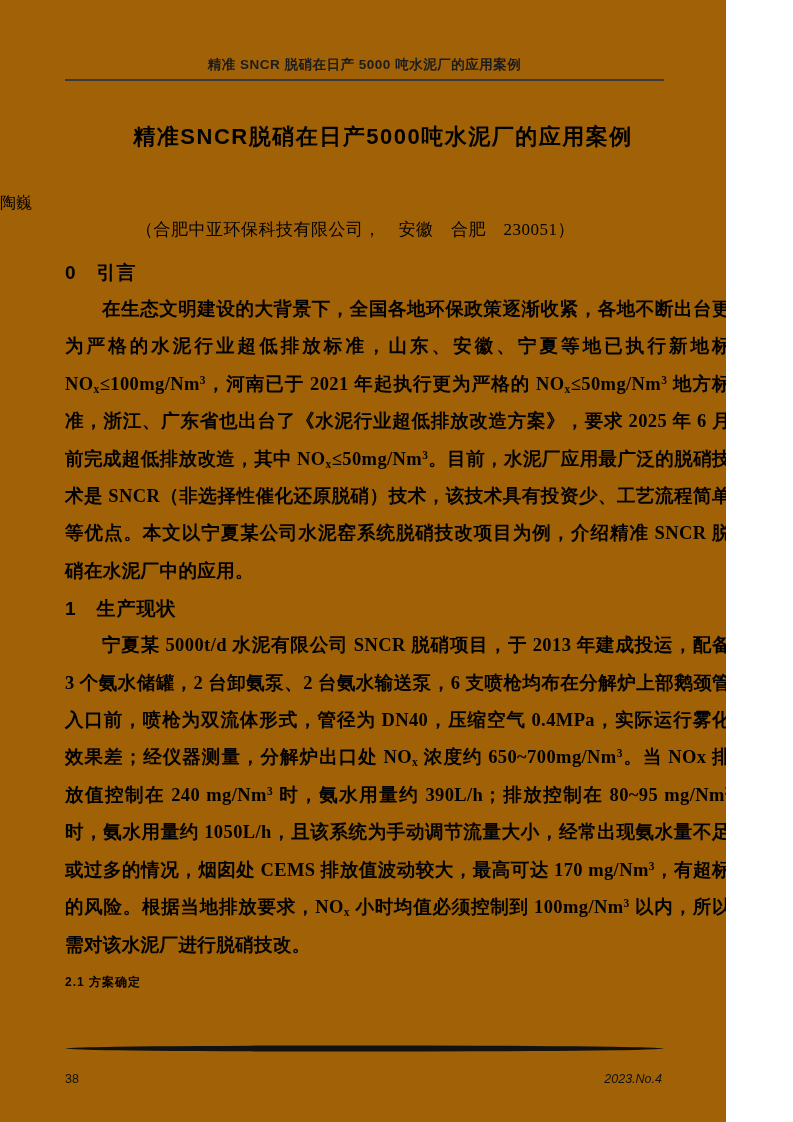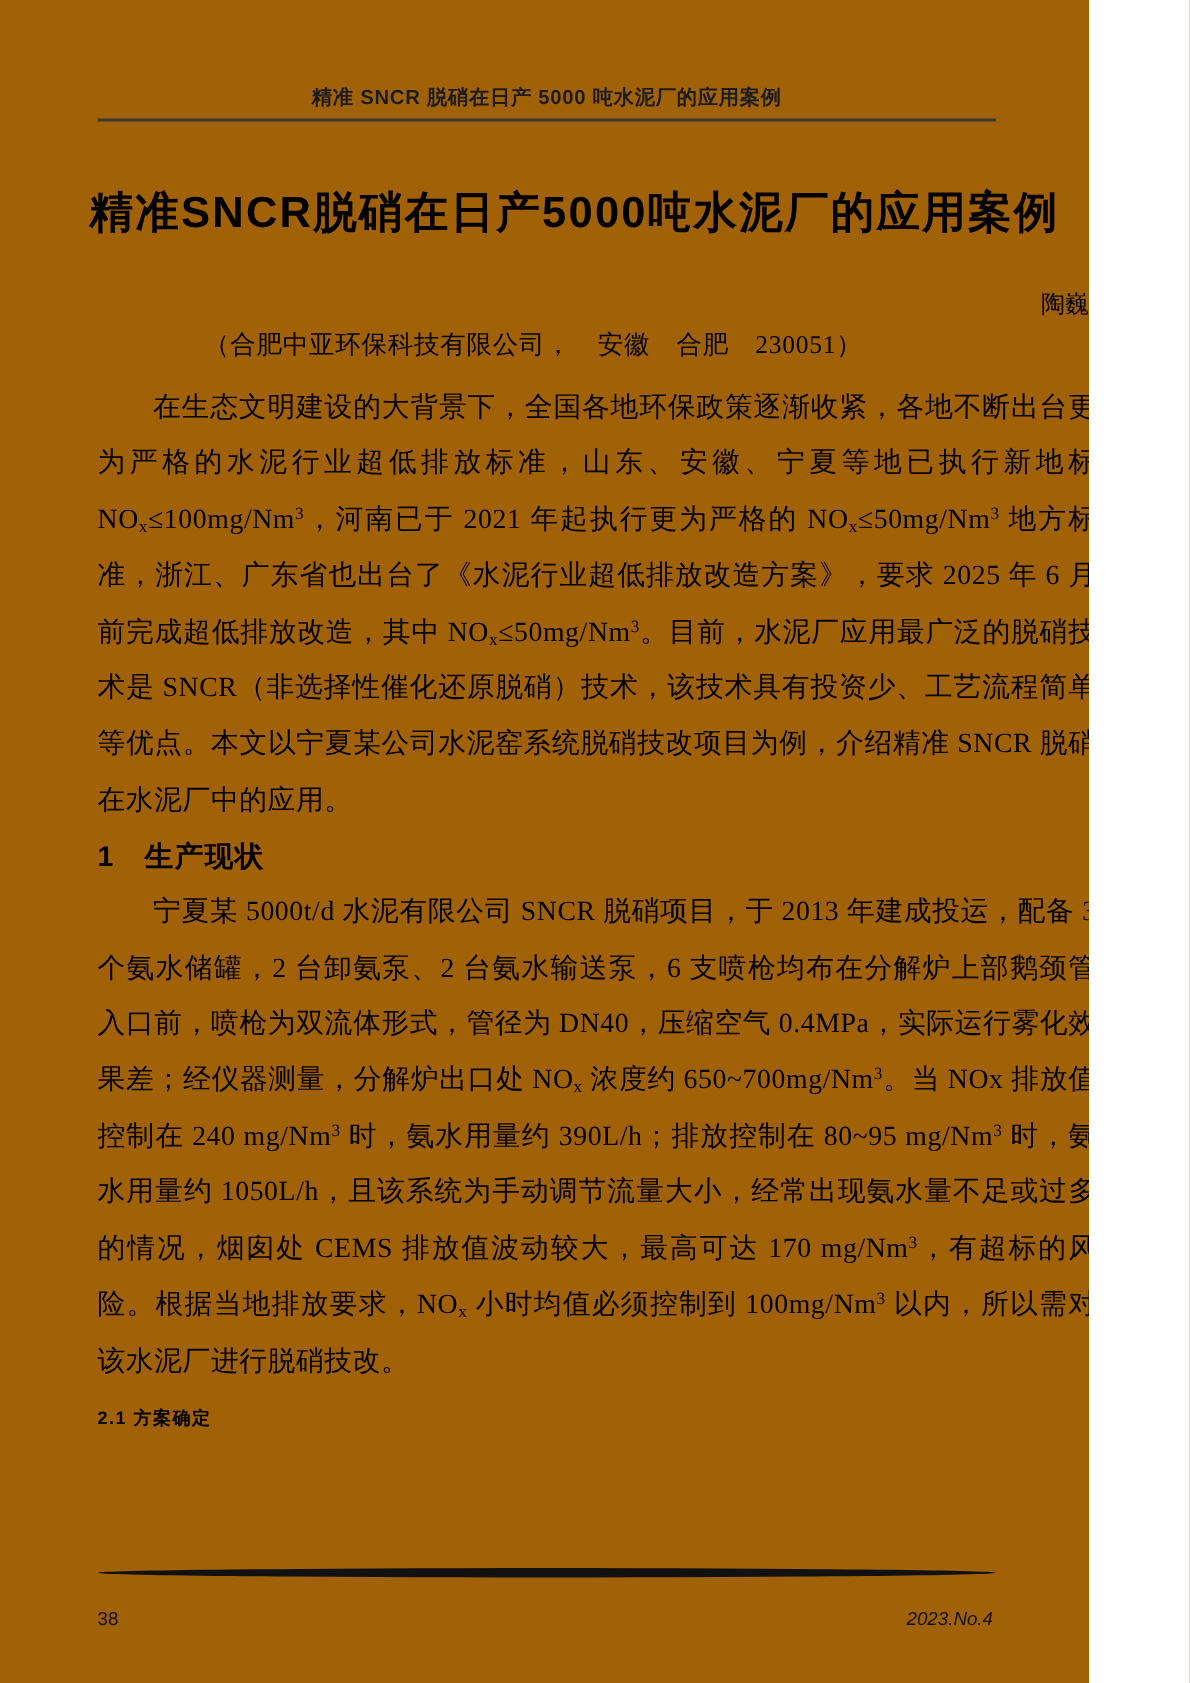--- a/index.html
+++ b/index.html
@@ -25,28 +25,28 @@
     color:#1c1c1c;
     padding-bottom:5px;
     border-bottom:2px solid #3a3a3a;
   }
   
   .title{
     position:absolute;top:122px;left:0;right:0;
     margin:0;
     text-align:center;
     font-family:var(--sans);
-    font-size:29px;font-weight:700;
+    font-size:22px;font-weight:700;
     letter-spacing:1.5px;
     color:#000;
     padding-left:40px;
   }
   .author{
     position:absolute;top:193px;left:0;right:0;
-    text-align:right;
+    text-align:left;
     font-size:16px;
     color:#000;
   }
   .affiliation{
     position:absolute;top:218px;left:0;right:15px;
     text-align:center;
     font-size:17px;
     letter-spacing:0.5px;
     color:#000;
   }
@@ -71,20 +71,21 @@
     color:#000;
   }
   .content .para{
     margin:0;
     font-size:18.5px;
     line-height:37.4px;
     text-align:justify;
     text-indent:2em;
     letter-spacing:0.4px;
     color:#000;
+    font-weight:bold;
   }
   .content .para sub{
     font-size:0.62em;
     line-height:0;
     vertical-align:-0.25em;
   }
   .content .para sup{
     font-size:0.62em;
     line-height:0;
     vertical-align:0.5em;
@@ -117,20 +118,21 @@
     <span>精准 SNCR 脱硝在日产 5000 吨水泥厂的应用案例</span>
   </div>
 
   <h1 class="title">精准SNCR脱硝在日产5000吨水泥厂的应用案例</h1>
 
   <div class="author">陶巍</div>
 
   <div class="affiliation">（合肥中亚环保科技有限公司，　安徽　合肥　230051）</div>
 
   <div class="content">
+      <h2 class="heading">0　引言</h2>
       <p class="para"><span>在生态文明建设的大背景下，全国各地环保政策逐渐收紧，各地不断出台更为严格的水泥行业超低排放标准，山东、安徽、宁夏等地已执行新地标NO</span><sub>x</sub><span>≤100mg/Nm</span><sup>3</sup><span>，河南已于 2021 年起执行更为严格的 NO</span><sub>x</sub><span>≤50mg/Nm</span><sup>3</sup><span> 地方标准，浙江、广东省也出台了《水泥行业超低排放改造方案》，要求 2025 年 6 月前完成超低排放改造，其中 NO</span><sub>x</sub><span>≤50mg/Nm</span><sup>3</sup><span>。目前，水泥厂应用最广泛的脱硝技术是 SNCR（非选择性催化还原脱硝）技术，该技术具有投资少、工艺流程简单等优点。本文以宁夏某公司水泥窑系统脱硝技改项目为例，介绍精准 SNCR 脱硝在水泥厂中的应用。</span></p>
       <h2 class="heading">1　生产现状</h2>
       <p class="para"><span>宁夏某 5000t/d 水泥有限公司 SNCR 脱硝项目，于 2013 年建成投运，配备 3 个氨水储罐，2 台卸氨泵、2 台氨水输送泵，6 支喷枪均布在分解炉上部鹅颈管入口前，喷枪为双流体形式，管径为 DN40，压缩空气 0.4MPa，实际运行雾化效果差；经仪器测量，分解炉出口处 NO</span><sub>x</sub><span> 浓度约 650~700mg/Nm</span><sup>3</sup><span>。当 NOx 排放值控制在 240 mg/Nm</span><sup>3</sup><span> 时，氨水用量约 390L/h；排放控制在 80~95 mg/Nm</span><sup>3</sup><span> 时，氨水用量约 1050L/h，且该系统为手动调节流量大小，经常出现氨水量不足或过多的情况，烟囱处 CEMS 排放值波动较大，最高可达 170 mg/Nm</span><sup>3</sup><span>，有超标的风险。根据当地排放要求，NO</span><sub>x</sub><span> 小时均值必须控制到 100mg/Nm</span><sup>3</sup><span> 以内，所以需对该水泥厂进行脱硝技改。</span></p>
       <h2 class="subheading">2.1 方案确定</h2>
     </div>
 
   <div class="footer">
     <svg class="footer-rule" viewBox="0 0 660 7" preserveAspectRatio="none" aria-hidden="true">
       <ellipse cx="330" cy="3.5" rx="329.5" ry="3.1" fill="#111111"></ellipse>
     </svg>

